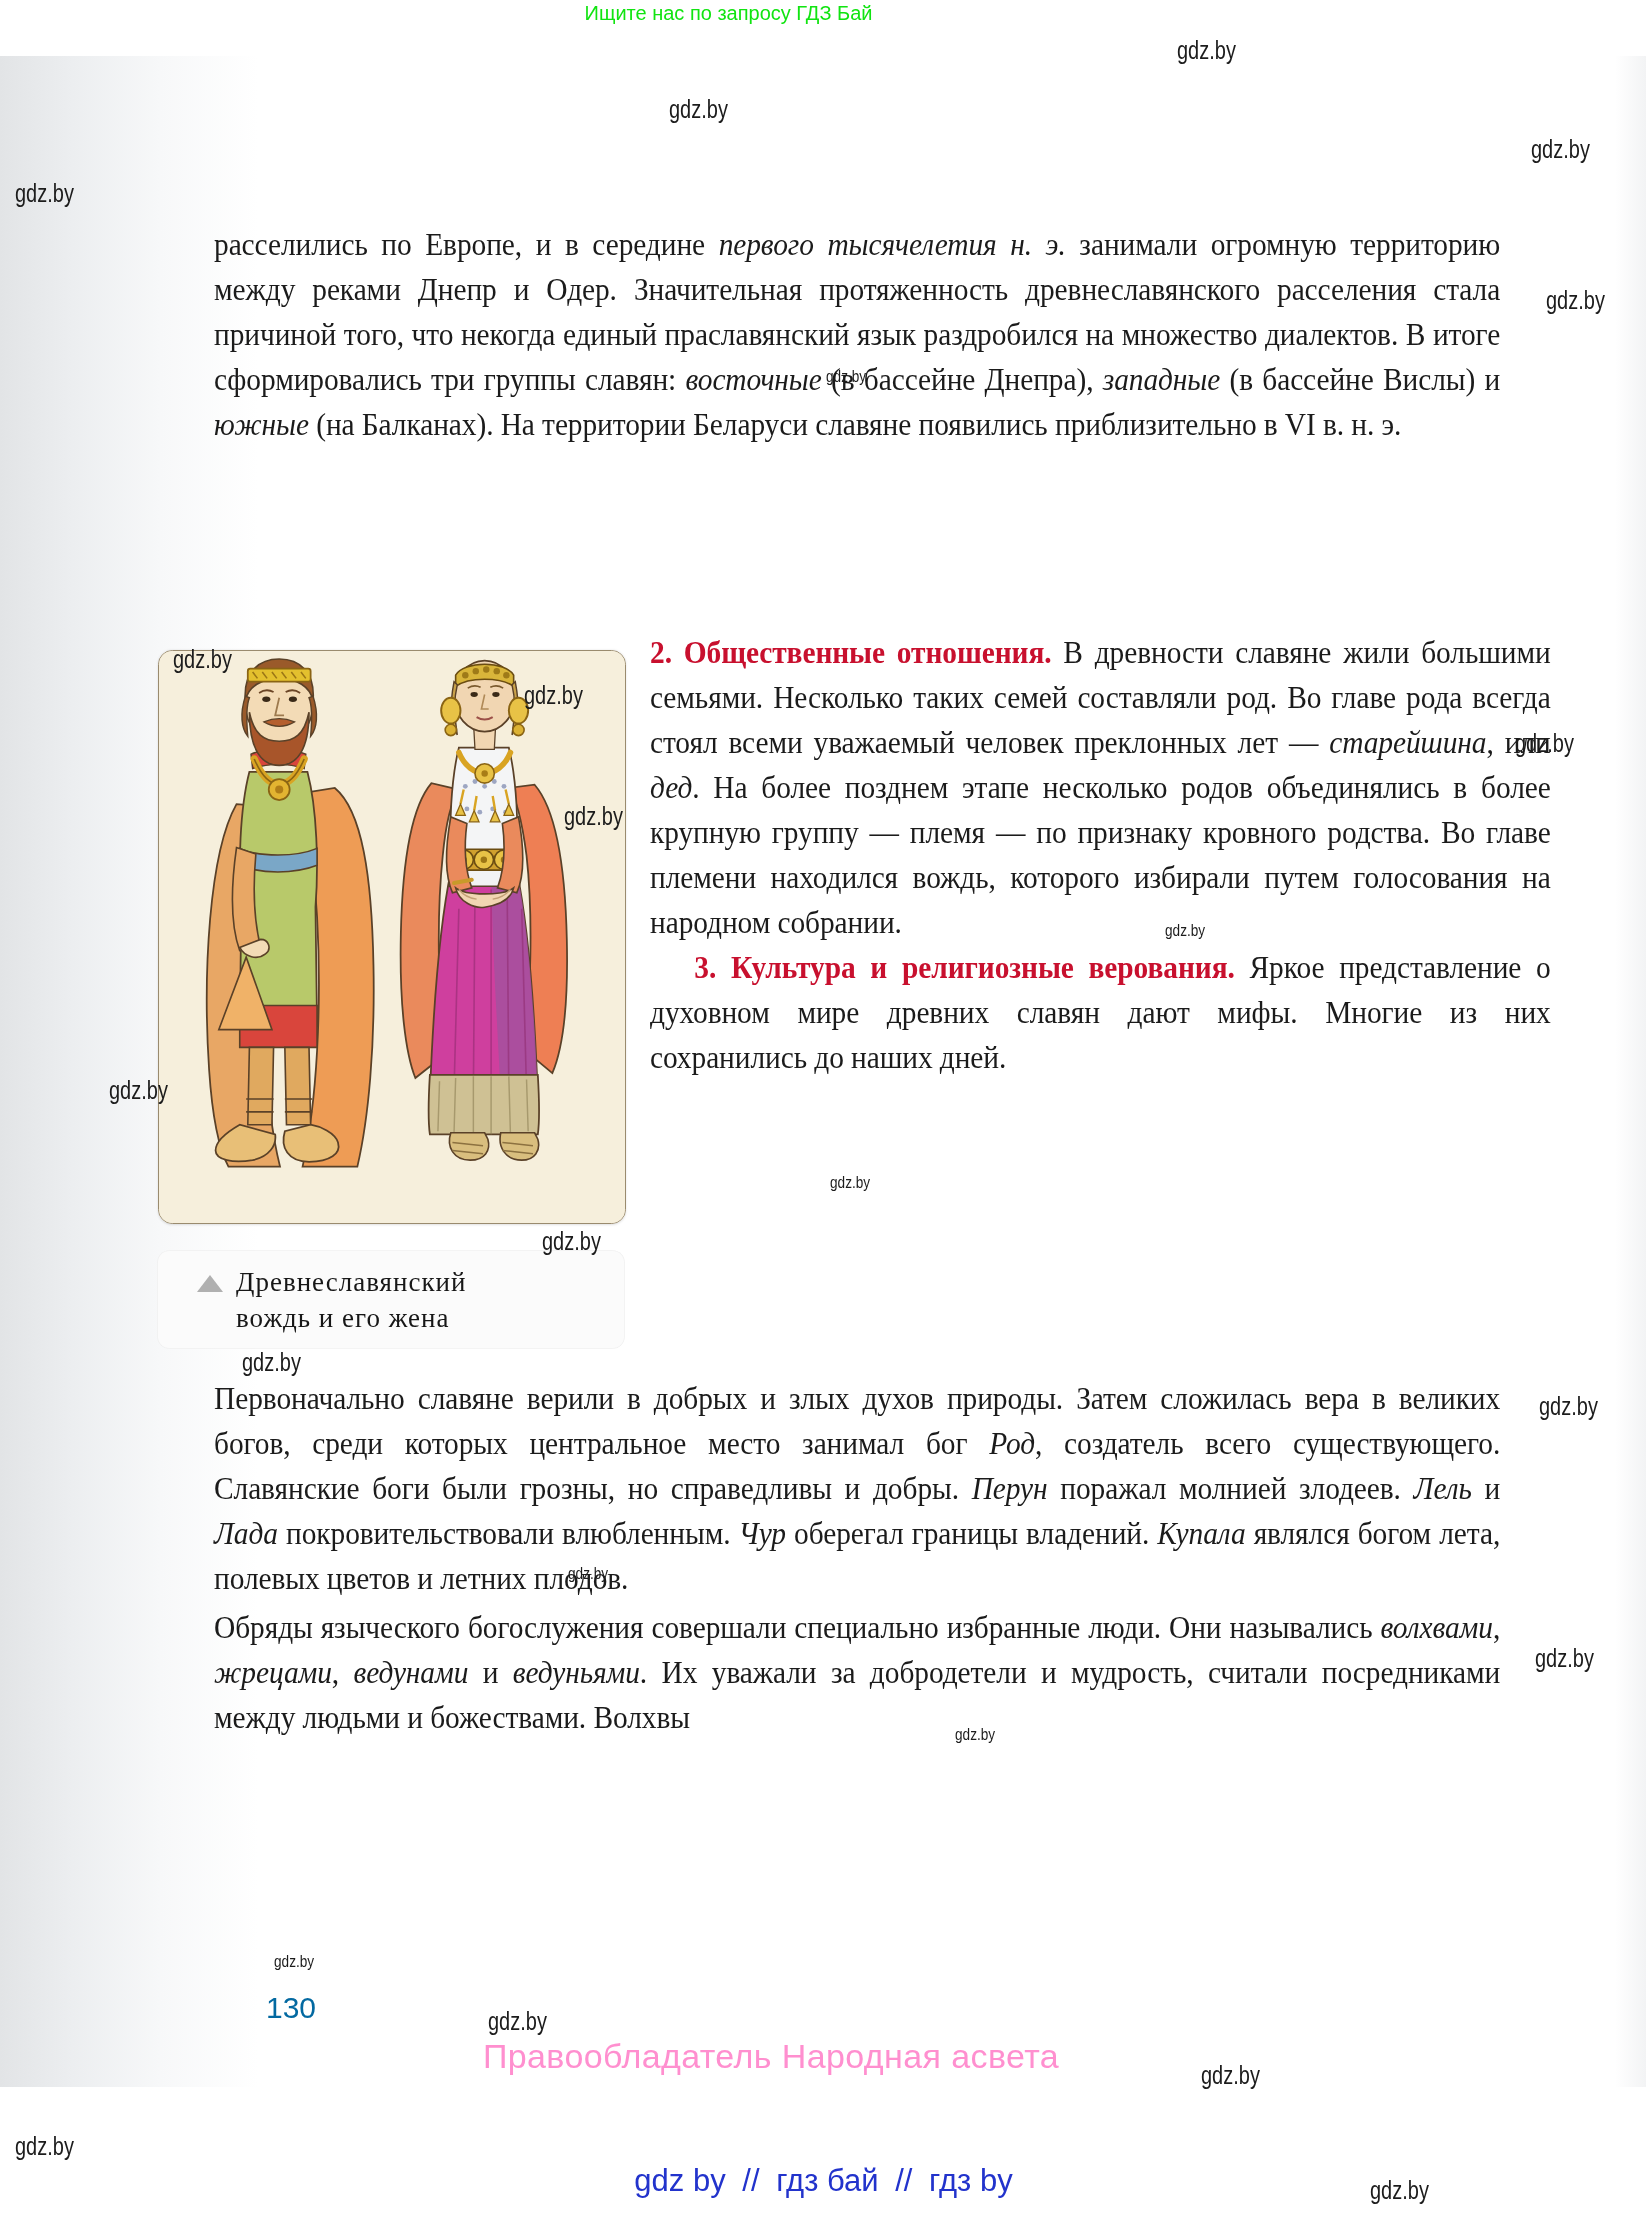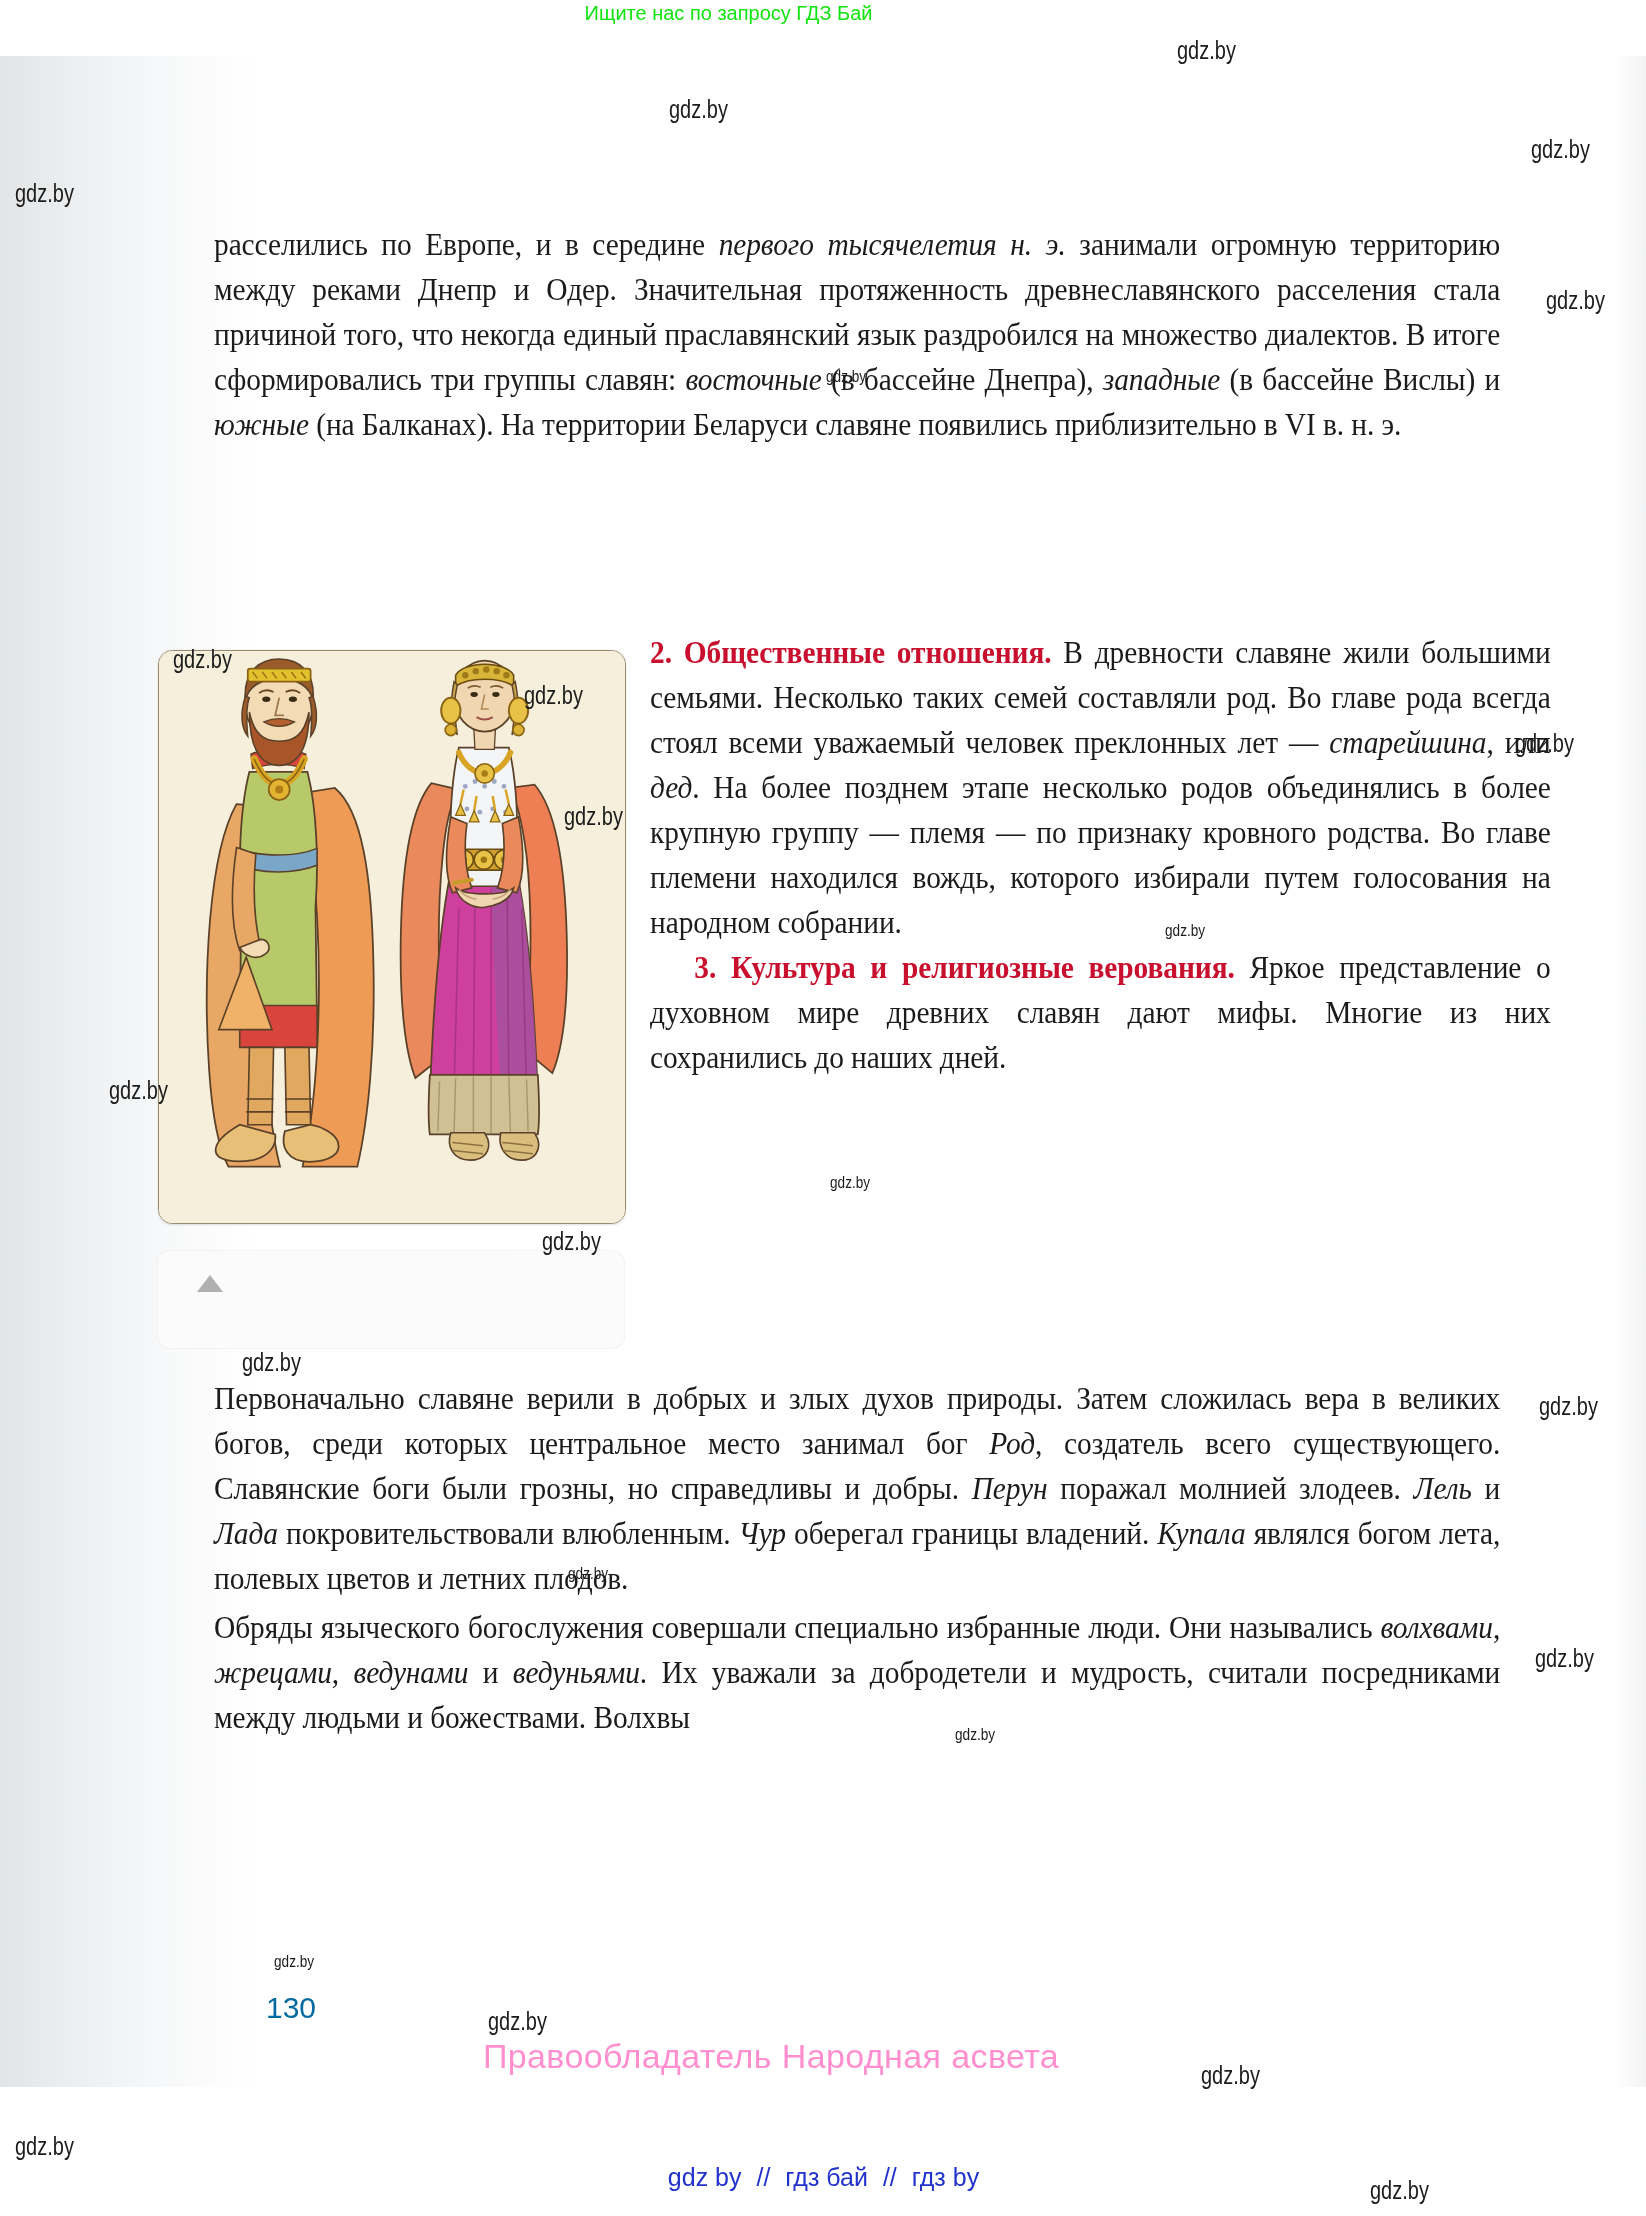--- a/index.html
+++ b/index.html
@@ -154,21 +154,21 @@
     letter-spacing: 0.4px;
     padding-right: 105px;
     box-sizing: border-box;
   }
   #bottom-links {
     position: absolute;
     left: 0; top: 2163px;
     width: 1647px;
     text-align: center;
     font-family: "Liberation Sans", "DejaVu Sans", sans-serif;
-    font-size: 25px;
+    font-size: 31px;
     color: #2233cc;
   }
   #bottom-links .sep { padding: 0 8px; color: #2233cc; }
 
   
   .wm {
     position: absolute;
     font-family: "Liberation Sans", "DejaVu Sans", sans-serif;
     font-size: 25px;
     color: #1c1c1c;
@@ -334,20 +334,24 @@
       <path d="M362 598 C356 616 366 632 386 632 C404 632 412 620 408 606 L404 598 Z" fill="#d9be7e" stroke="#5a4128" stroke-width="2"></path>
       <path d="M424 598 C420 616 430 632 450 632 C466 632 474 620 470 606 L466 598 Z" fill="#d9be7e" stroke="#5a4128" stroke-width="2"></path>
       <path d="M364 610 l38 4 M364 620 l38 4 M426 610 l38 4 M426 620 l38 4" stroke="#8c7140" stroke-width="1.8" fill="none"></path>
     </g>
   </svg>
 </div>
 
 <div id="figure-caption">
   <div class="cap-inner">
     <div id="tri-marker"></div>
+    <div id="caption-text">
+      <span>Древнеславянский</span><br>
+      <span>вождь и его жена</span>
+    </div>
   </div>
 </div>
 
 <div class="bodytext" id="col-right">
   <span class="sec-head">2. Общественные отношения.</span><span> В древности славяне жили большими семьями. Несколько таких семей составляли род. Во главе рода всегда стоял всеми уважаемый человек преклонных лет — <i>старейшина</i>, или <i>дед</i>. На более позднем этапе несколько родов объединялись в более крупную группу — племя — по признаку кровного родства. Во главе племени находился вождь, которого избирали путем голосования на народном собрании.</span>
   <br>
   &nbsp;&nbsp;&nbsp;<span class="sec-head">3. Культура и религиозные верования.</span><span> Яркое представление о духовном мире древних славян дают мифы. Многие из них сохранились до наших дней.</span>
 </div>
 
 <div class="bodytext" id="para-beliefs">

